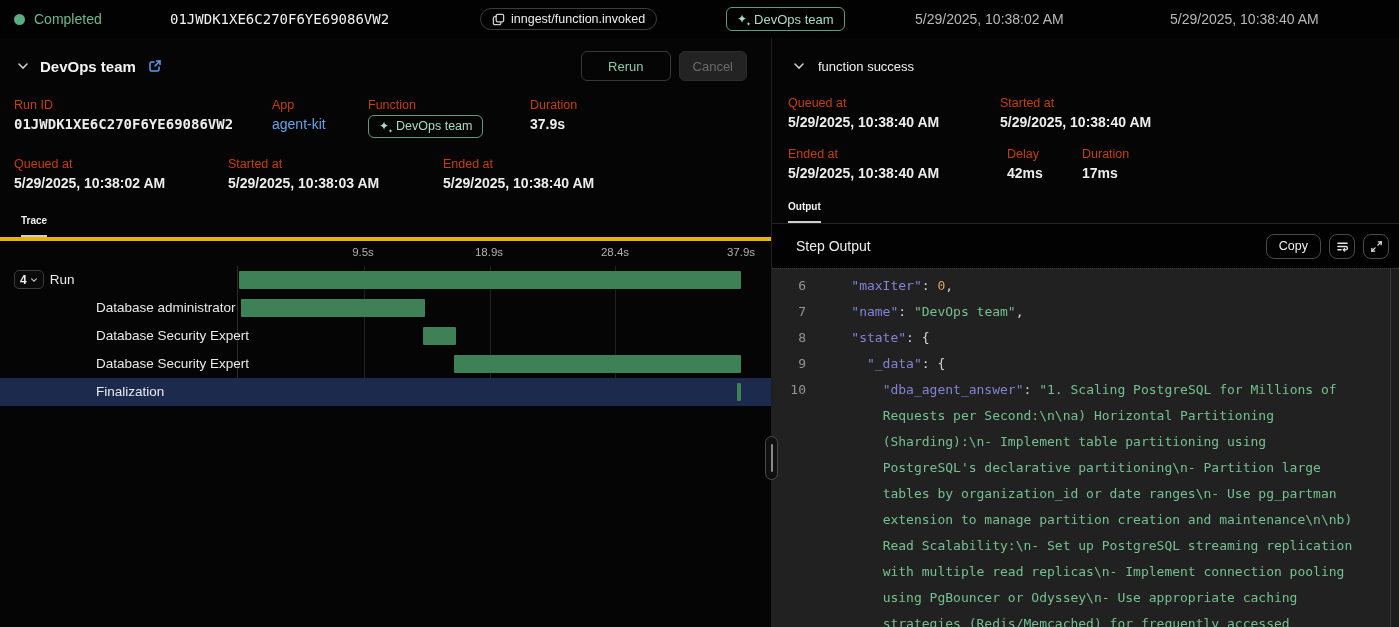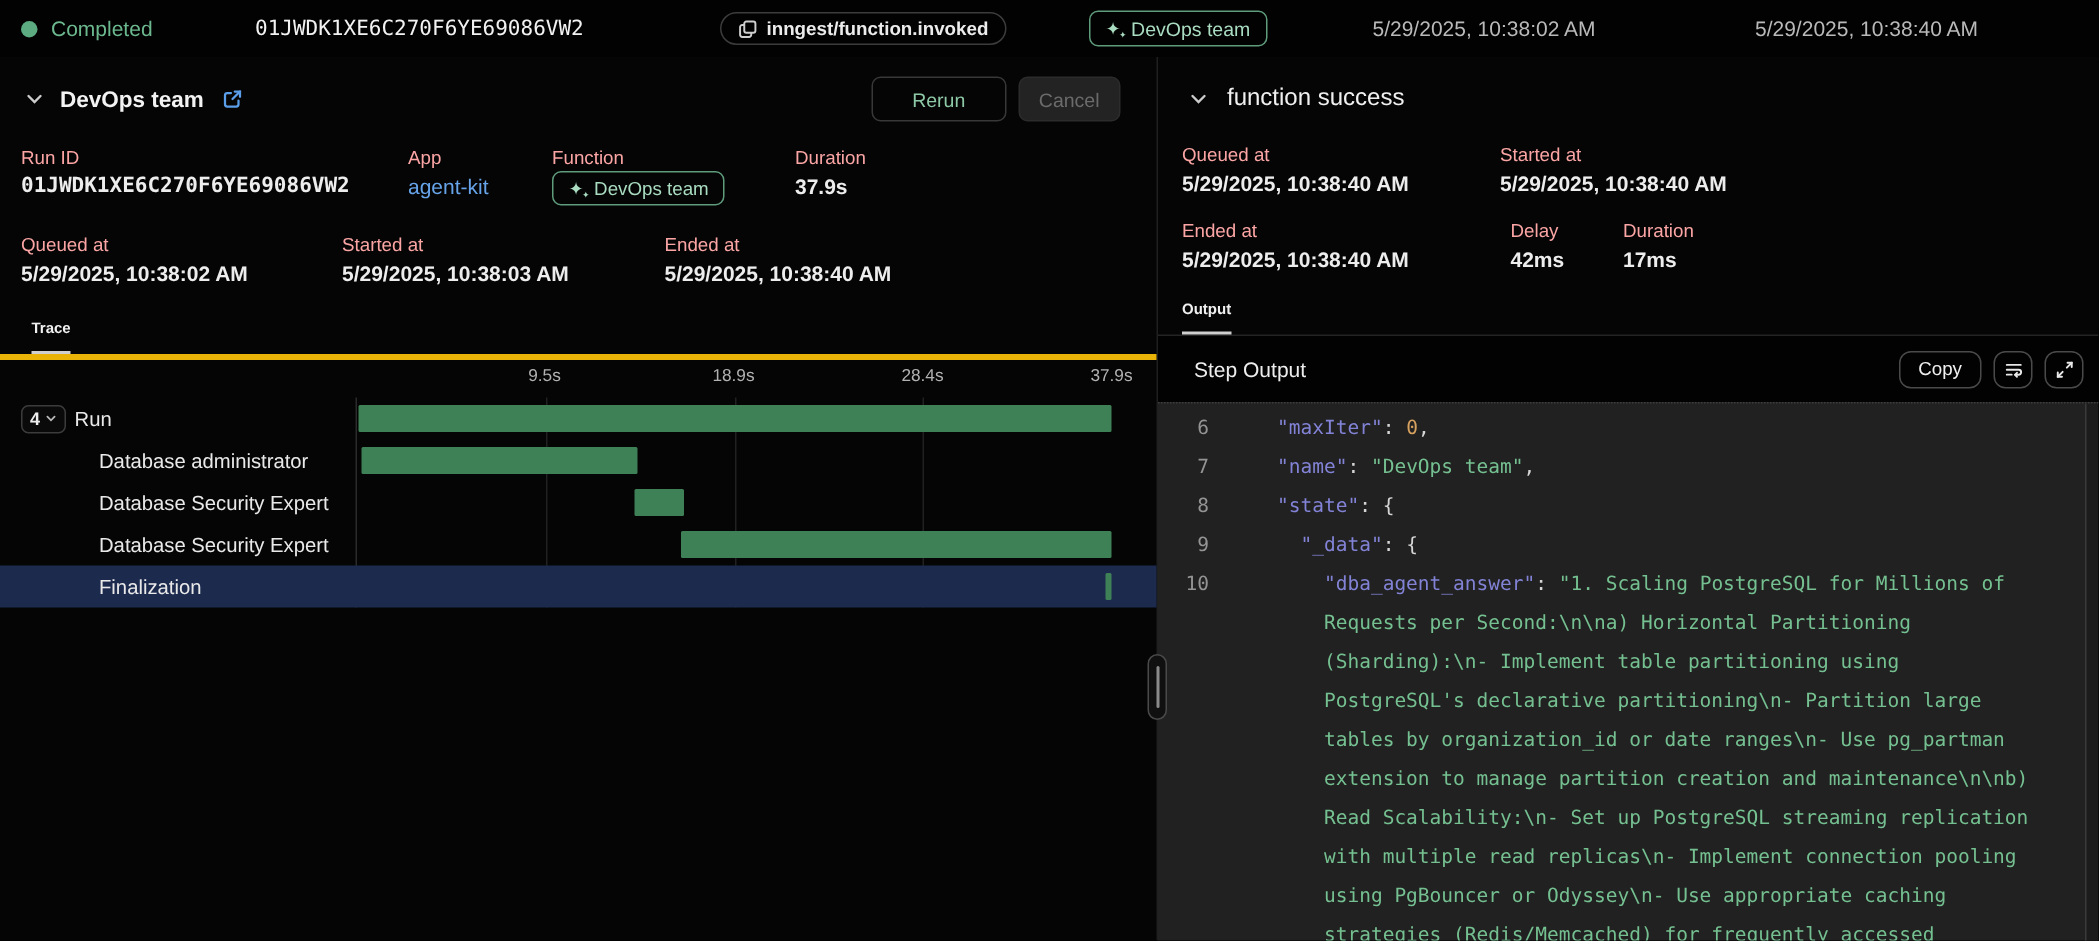--- a/index.html
+++ b/index.html
@@ -8,21 +8,21 @@
   .mono { font-family:"DejaVu Sans Mono", monospace; }
 
   
   .topbar { position:relative; height:38px; background:#020202; }
   .status-wrap { position:absolute; left:14px; top:0; height:38px; display:flex; align-items:center; gap:9px; }
   .status-dot { width:11px; height:11px; border-radius:50%; background:var(--green-dot); }
   .status-text { color:var(--green-text); font-size:14px; font-weight:500;text-align:center; }
   .topbar-runid { position:absolute; left:170px; top:0; height:38px; display:flex; align-items:center;
     font-size:14px; color:#f2f2f2; }
   .event-badge { position:absolute; left:480px; top:8px; height:22px; display:flex; align-items:center; gap:6px;
-    padding:0 11px; border:1px solid #3c3c3c; border-radius:11px; font-size:12.5px; font-weight:700; color:#ececec; }
+    padding:0 11px; border:1px solid #3c3c3c; border-radius:11px; font-size:12.5px; font-weight:400; color:#ececec; }
   .fn-badge { display:inline-flex; align-items:center; gap:7px; padding:0 10px; height:24px;
     border:1px solid var(--green-border); border-radius:6px; color:var(--green-badge-text);
     font-size:13px; font-weight:500; background:transparent; }
   .topbar .fn-badge { position:absolute; left:726px; top:7px; }
   .sparkle { position:relative; font-size:12px; line-height:1; color:var(--green-badge-text); }
   .sparkle::after { content:"✦"; position:absolute; font-size:6px; right:-4px; bottom:-2px; }
   .topbar-time1 { position:absolute; left:915px; } .topbar-time2 { position:absolute; left:1170px; }
   .topbar-time1,.topbar-time2 { top:0; height:38px; display:flex; align-items:center; font-size:14px; color:#b9b9b9; }
 
   
@@ -35,21 +35,21 @@
   .chev { width:14px; height:14px; flex:0 0 auto; }
   .lp-title { font-size:15px; font-weight:600; color:#f3f3f3; }
   .ext-link { width:14px; height:14px; margin-left:2px; }
   .lp-buttons { margin-left:auto; display:flex; gap:8px; }
   .btn-rerun { height:30px; padding:0 26px; border:1px solid #383838; border-radius:6px; background:transparent;
     color:#8ec9a7; font-size:13px; font-family:inherit; }
   .btn-cancel { height:30px; padding:0 13px; border:1px solid #2c2c2c; border-radius:6px; background:#232323;
     color:#6b6b6b; font-size:13px; font-family:inherit; }
 
   
-  .field-label { font-size:12.5px; color:#fca5a5; margin-bottom:4px; }
+  .field-label { font-size:12.5px; color:#c2410c; margin-bottom:4px; }
   .field-value { font-size:14px; font-weight:600; color:#ededed; }
   .lp-details1 { display:flex; margin:16px 14px 0 14px; }
   .lp-details1 .c1 { width:258px; } .lp-details1 .c2 { width:96px; } .lp-details1 .c3 { width:162px; }
   .lp-details2 { display:flex; margin:19px 14px 0 14px; }
   .lp-details2 .c1 { width:214px; } .lp-details2 .c2 { width:215px; }
   .app-link { color:#66a3e8; font-weight:500; }
   .fn-badge.small { height:23px; font-size:12.5px; margin-top:-2px; }
 
   
   .tabs { margin-top:19px; border-bottom:4px solid #eab308; padding-left:21px; }
@@ -59,35 +59,35 @@
   
   .trace-wrap { position:relative; }
   .trace-axis { position:relative; height:25px; }
   .axis-tick { position:absolute; top:5px; transform:translateX(-50%); font-size:11.5px; color:#b2b2b2; }
   .trace-rows { position:relative; }
   .chart-grid { position:absolute; left:237px; width:504px; top:0; bottom:0; border-left:1px solid #2b2b2b; pointer-events:none; }
   .chart-grid i { position:absolute; top:0; bottom:0; width:1px; background:#212121; }
   .trace-row { position:relative; height:28px; display:flex; align-items:center; }
   .trace-row.selected { background:var(--selected-row); }
   .trace-label-area { display:flex; align-items:center; gap:6px; padding-left:14px; }
-  .trace-row.depth1 .trace-label-area { padding-left:66px; }
+  .trace-row.depth1 .trace-label-area { padding-left:96px; }
   .count-badge { display:inline-flex; align-items:center; gap:3px; height:19px; padding:0 5px;
     border:1px solid #3c3c3c; border-radius:5px; font-size:12px; font-weight:600; color:#ededed; background:#0a0a0a; }
   .count-badge svg { width:8px; height:8px; }
   .trace-label { font-size:13.5px; color:#e9e9e9; }
   .trace-bar { position:absolute; top:5px; height:18px; background:var(--bar-green); border-radius:1px; }
 
   
   .resize-handle { position:absolute; left:765px; top:398px; width:13px; height:44px; border:1px solid #4a4a4a;
     border-radius:7px; background:#101010; z-index:5; display:flex; align-items:center; justify-content:center; }
   .resize-handle i { width:2px; height:28px; background:#8a8a8a; border-radius:1px; }
 
   
   .rp-header { display:flex; align-items:center; height:20px; margin:18px 16px 0 20px; gap:12px; }
-  .rp-title { font-size:16px; font-weight:500; color:#f0f0f0; }
+  .rp-title { font-size:13px; font-weight:500; color:#f0f0f0; }
   .rp-details1 { display:flex; margin:20px 16px 0 16px; }
   .rp-details1 .c1 { width:212px; }
   .rp-details2 { display:flex; margin:17px 16px 0 16px; }
   .rp-details2 .c1 { width:219px; } .rp-details2 .c2 { width:75px; }
   .rp-tabs { margin-top:15px; border-bottom:1px solid #242424; padding-left:16px; }
 
   
   .step-output-bar { display:flex; align-items:center; height:44px; padding:0 10px 0 24px; background:#020202; }
   .so-title { font-size:14px; color:#ededed; }
   .so-actions { margin-left:auto; display:flex; gap:8px; align-items:center; }

